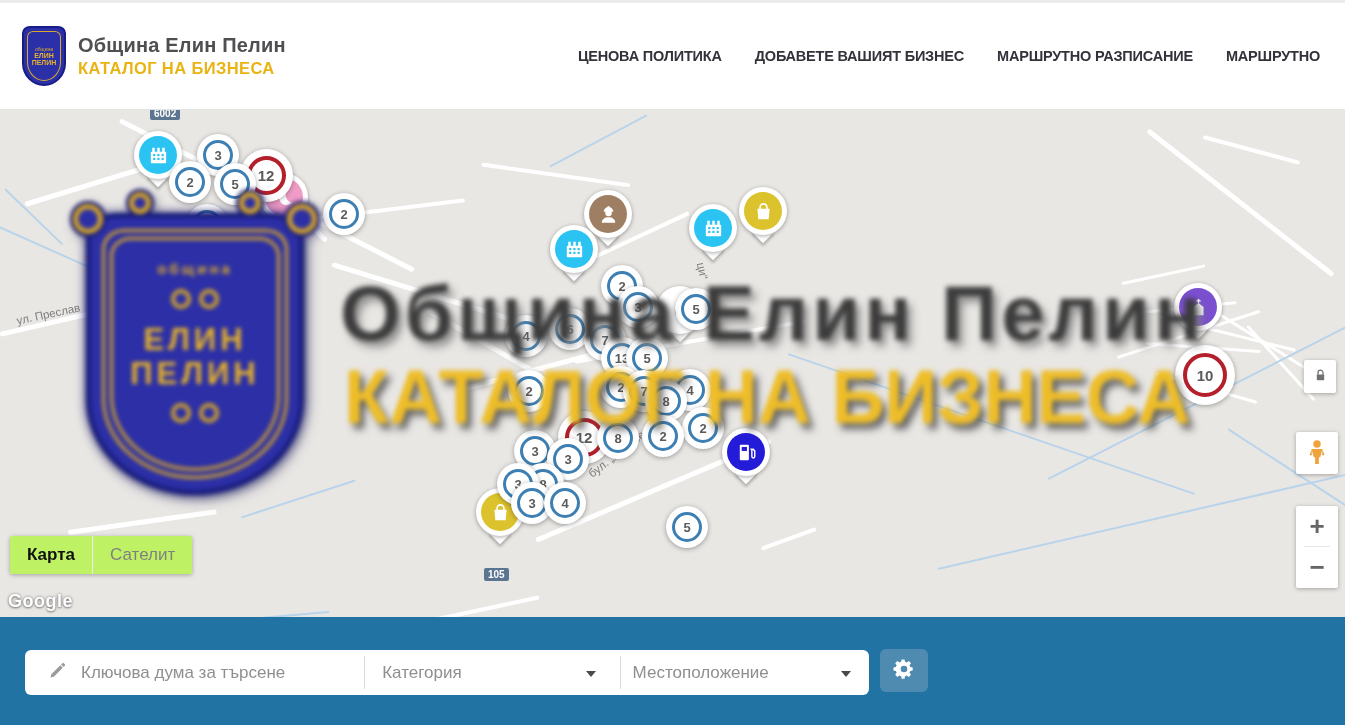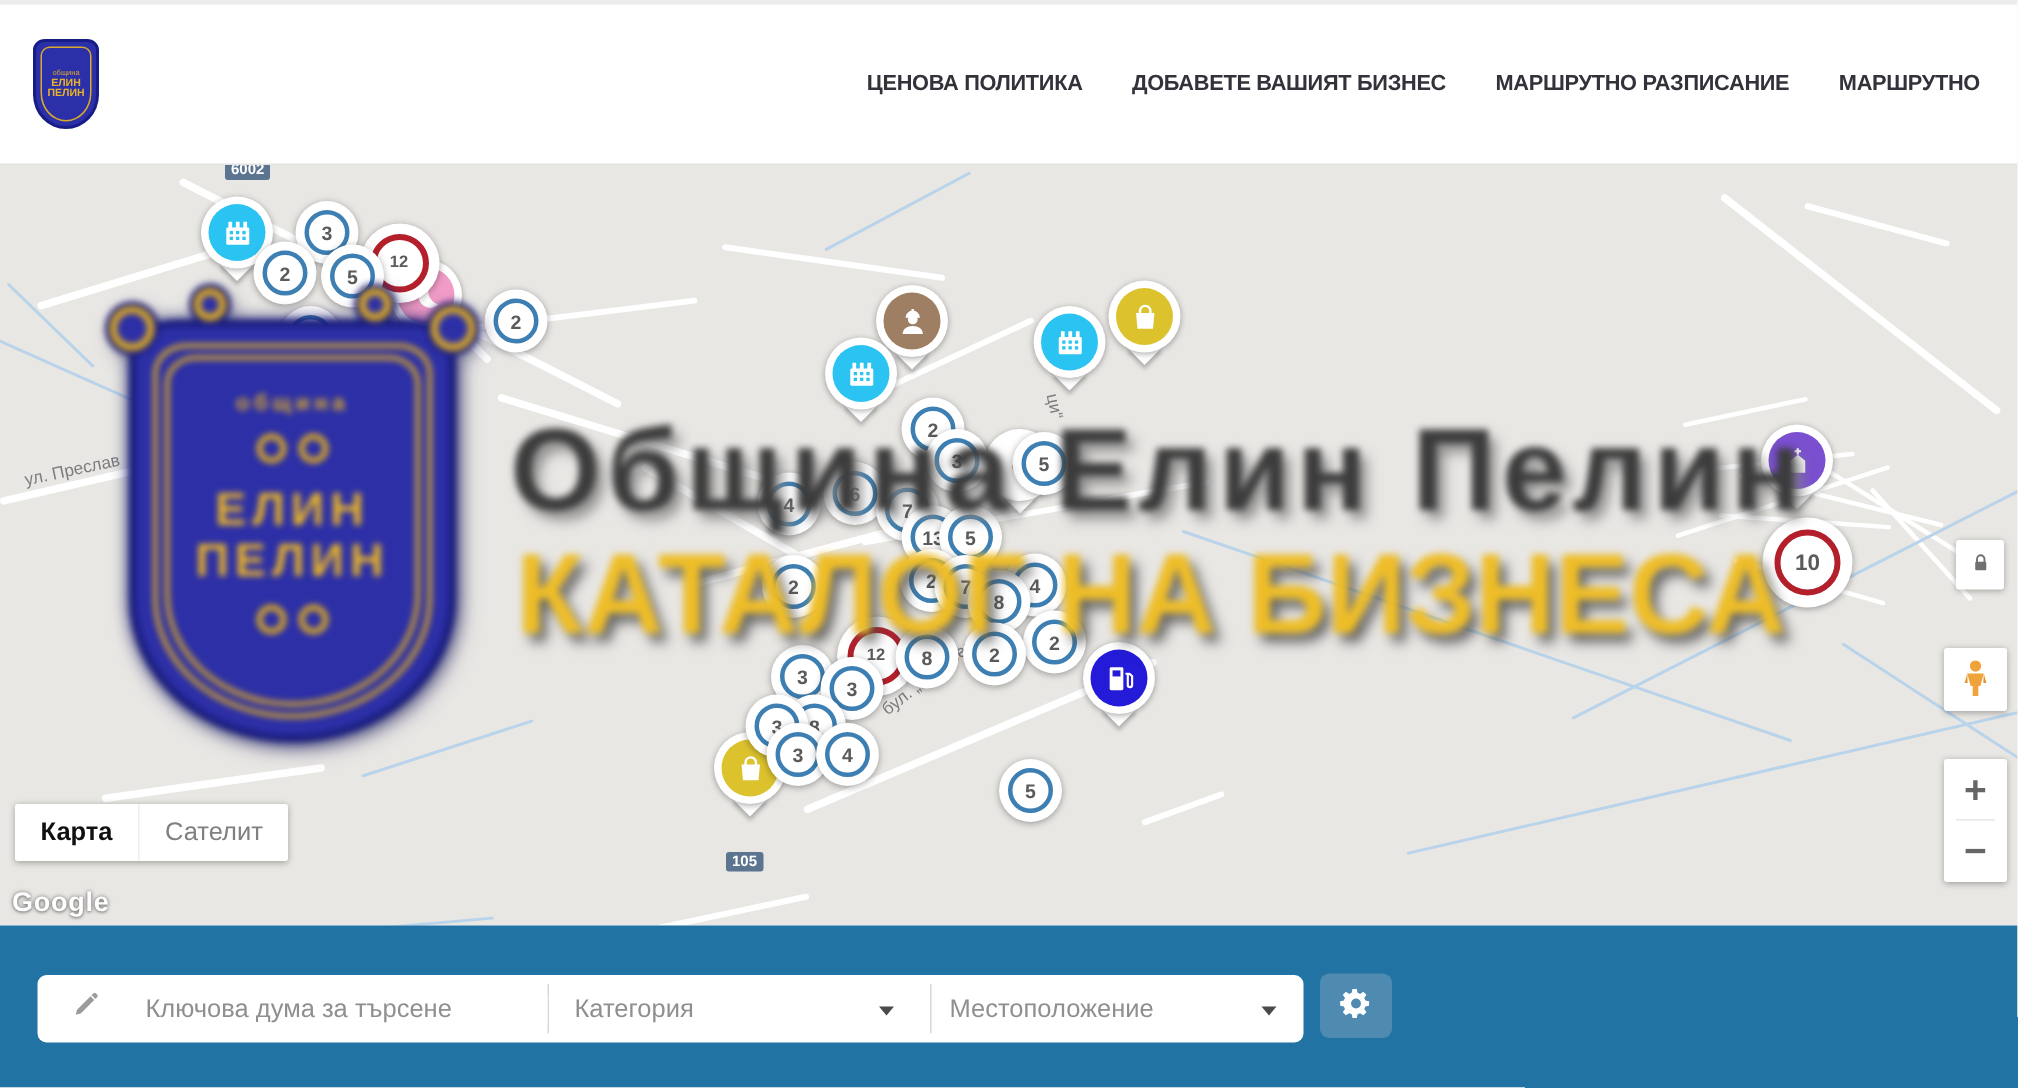--- a/index.html
+++ b/index.html
@@ -73,28 +73,28 @@
                box-shadow:0 1px 4px rgba(0,0,0,.35); }
   .pin .inner { position:absolute; left:5px; top:5px; width:38px; height:38px; border-radius:50%;
                display:flex; align-items:center; justify-content:center; }
   .pin svg { width:23px; height:23px; }
   .cluster { position:absolute; background:#fff; border-radius:50%;
              box-shadow:0 1px 5px rgba(0,0,0,.35); display:flex; align-items:center;
              justify-content:center; z-index:9; cursor:pointer; }
   .cluster .ring { border-radius:50%; display:flex; align-items:center; justify-content:center;
              font-weight:bold; color:#5b5b5b; }
   .c-md { width:42px; height:42px; } .c-md .ring { width:30px; height:30px; border:3px solid #3d7fb2; font-size:13px; }
-  .c-lg { width:53px; height:53px; } .c-lg .ring { width:39px; height:39px; border:4px solid #a21caf; font-size:11px; }
+  .c-lg { width:53px; height:53px; } .c-lg .ring { width:39px; height:39px; border:4px solid #a21caf; font-size:15px; }
   .c-xl { width:60px; height:60px; } .c-xl .ring { width:44px; height:44px; border:4px solid #b3202c; font-size:15px; }
   .ring-red { border-color:#b3202c !important; } .ring-blue { border-color:#3d7fb2 !important; }
 
   
   .maptype { position:absolute; left:10px; top:426px; display:flex; z-index:40;
              box-shadow:0 1px 4px rgba(0,0,0,.3); border-radius:2px; overflow:hidden; }
-  .maptype button { height:38px; padding:0 17px; background:#ffffff; border:none; font-size:17px;
+  .maptype button { height:38px; padding:0 17px; background:#bef264; border:none; font-size:17px;
              font-family:inherit; cursor:pointer; }
   .mt-map { font-weight:bold; color:#111; }
   .mt-sat { color:#808080; border-left:1px solid #eee !important; }
   .glogo { position:absolute; left:8px; bottom:5px; z-index:40; color:#fff; font-size:18px;
            font-weight:bold; letter-spacing:.5px; cursor:pointer;
            text-shadow:0 0 3px rgba(90,90,90,.7), 0 1px 2px rgba(60,60,60,.5); }
   .attrib { position:absolute; right:4px; bottom:4px; z-index:40; display:flex; gap:8px; }
   .attrib span { font-size:10.5px; color:#222; background:rgba(250,250,250,.75);
            padding:1px 3px; cursor:pointer; white-space:nowrap; }
   .ctl { position:absolute; background:#fff; border:none; border-radius:2px; cursor:pointer;
@@ -107,21 +107,21 @@
              display:flex; flex-direction:column; align-items:center; }
   .zoomctl button { width:100%; height:40px; background:none; border:none; font-size:26px;
              color:#666; font-weight:bold; cursor:pointer; line-height:1; font-family:inherit; }
   .zdiv { width:26px; height:1px; background:#e6e6e6; }
 
   
   .searchbar { position:relative; width:1345px; height:108px; background:#2173a3; z-index:70; }
   .darkpanel { position:absolute; left:985px; top:0; width:360px; height:108px; background:#1b6086; }
   .fields { position:absolute; left:25px; top:33px; width:844px; height:45px; background:#fff;
             border-radius:6px; display:flex; align-items:stretch; }
-  .field { display:flex; align-items:center; position:relative;gap:16px; }
+  .field { display:flex; align-items:center; position:relative; }
   .f-key { width:340px; padding-left:22px; }
   .f-key svg { width:20px; height:20px; margin-right:14px; flex:none; }
   .f-key input { border:none; outline:none; font-size:17px; width:270px; font-family:inherit; color:#333; }
   .f-key input::placeholder { color:#8f8f8f; opacity:1; }
   .f-sel { cursor:pointer; }
   .f-cat { width:255px; padding-left:17px; }
   .f-loc { width:249px; padding-left:12px; }
   .f-sel .sel-label { font-size:17px; color:#8f8f8f; }
   .caret { position:absolute; right:24px; top:50%; margin-top:-2px; width:0; height:0;
            border-left:5.5px solid transparent; border-right:5.5px solid transparent;
@@ -141,20 +141,24 @@
 </head>
 <body>
 
 <div class="page">
 
   <header>
     <div class="brand">
       <div class="crest crest-sm">
         <span class="c-top">община</span>
         <span class="c-name"><span>ЕЛИН</span><br><span>ПЕЛИН</span></span>
+      </div>
+      <div class="brand-text">
+        <div class="brand-title">Община Елин Пелин</div>
+        <div class="brand-subtitle">КАТАЛОГ НА БИЗНЕСА</div>
       </div>
     </div>
     <nav id="main-nav">
         <a class="nav-item">ЦЕНОВА ПОЛИТИКА</a>
         <a class="nav-item">ДОБАВЕТЕ ВАШИЯТ БИЗНЕС</a>
         <a class="nav-item">МАРШРУТНО РАЗПИСАНИЕ</a>
         <a class="nav-item">МАРШРУТНО</a>
       </nav>
   </header>
 

